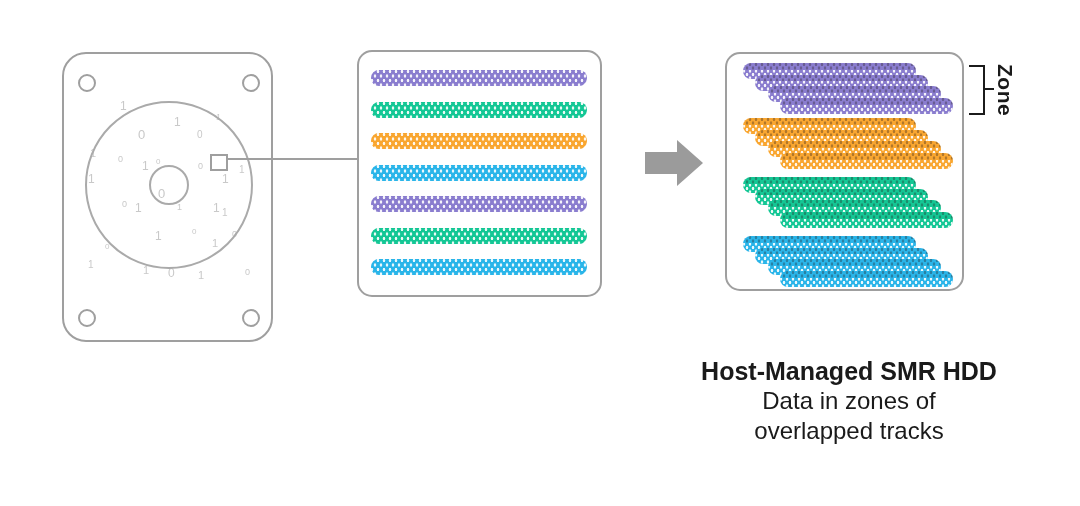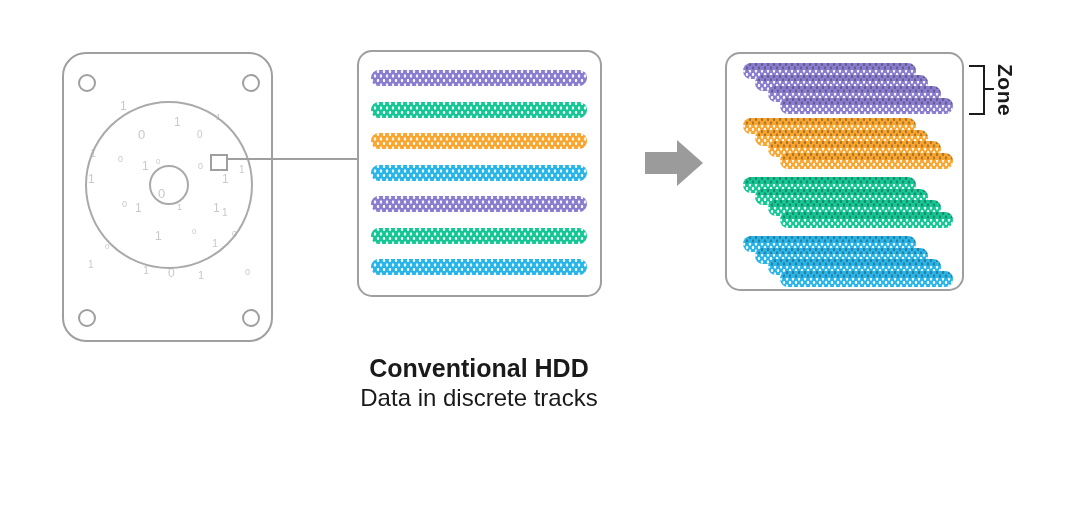--- a/index.html
+++ b/index.html
@@ -160,18 +160,19 @@
     </div>
 
   <div class="brk brk-top"></div>
   <div class="brk brk-vert"></div>
   <div class="brk brk-bot"></div>
   <div class="brk brk-mid"></div>
   <div class="zone-label">
     <span>Zone</span>
   </div>
 
-  <div class="caption conv-caption">
-    <div class="cap-title">Conventional HDD</div>
-    <div class="cap-sub">Data in discrete tracks</div>
+  <div class="caption smr-caption">
+    <div class="cap-title">Host-Managed SMR HDD</div>
+    <div class="cap-sub">Data in zones of</div>
+    <div class="cap-sub">overlapped tracks</div>
   </div>
 
 </div>
 
 </body></html>

